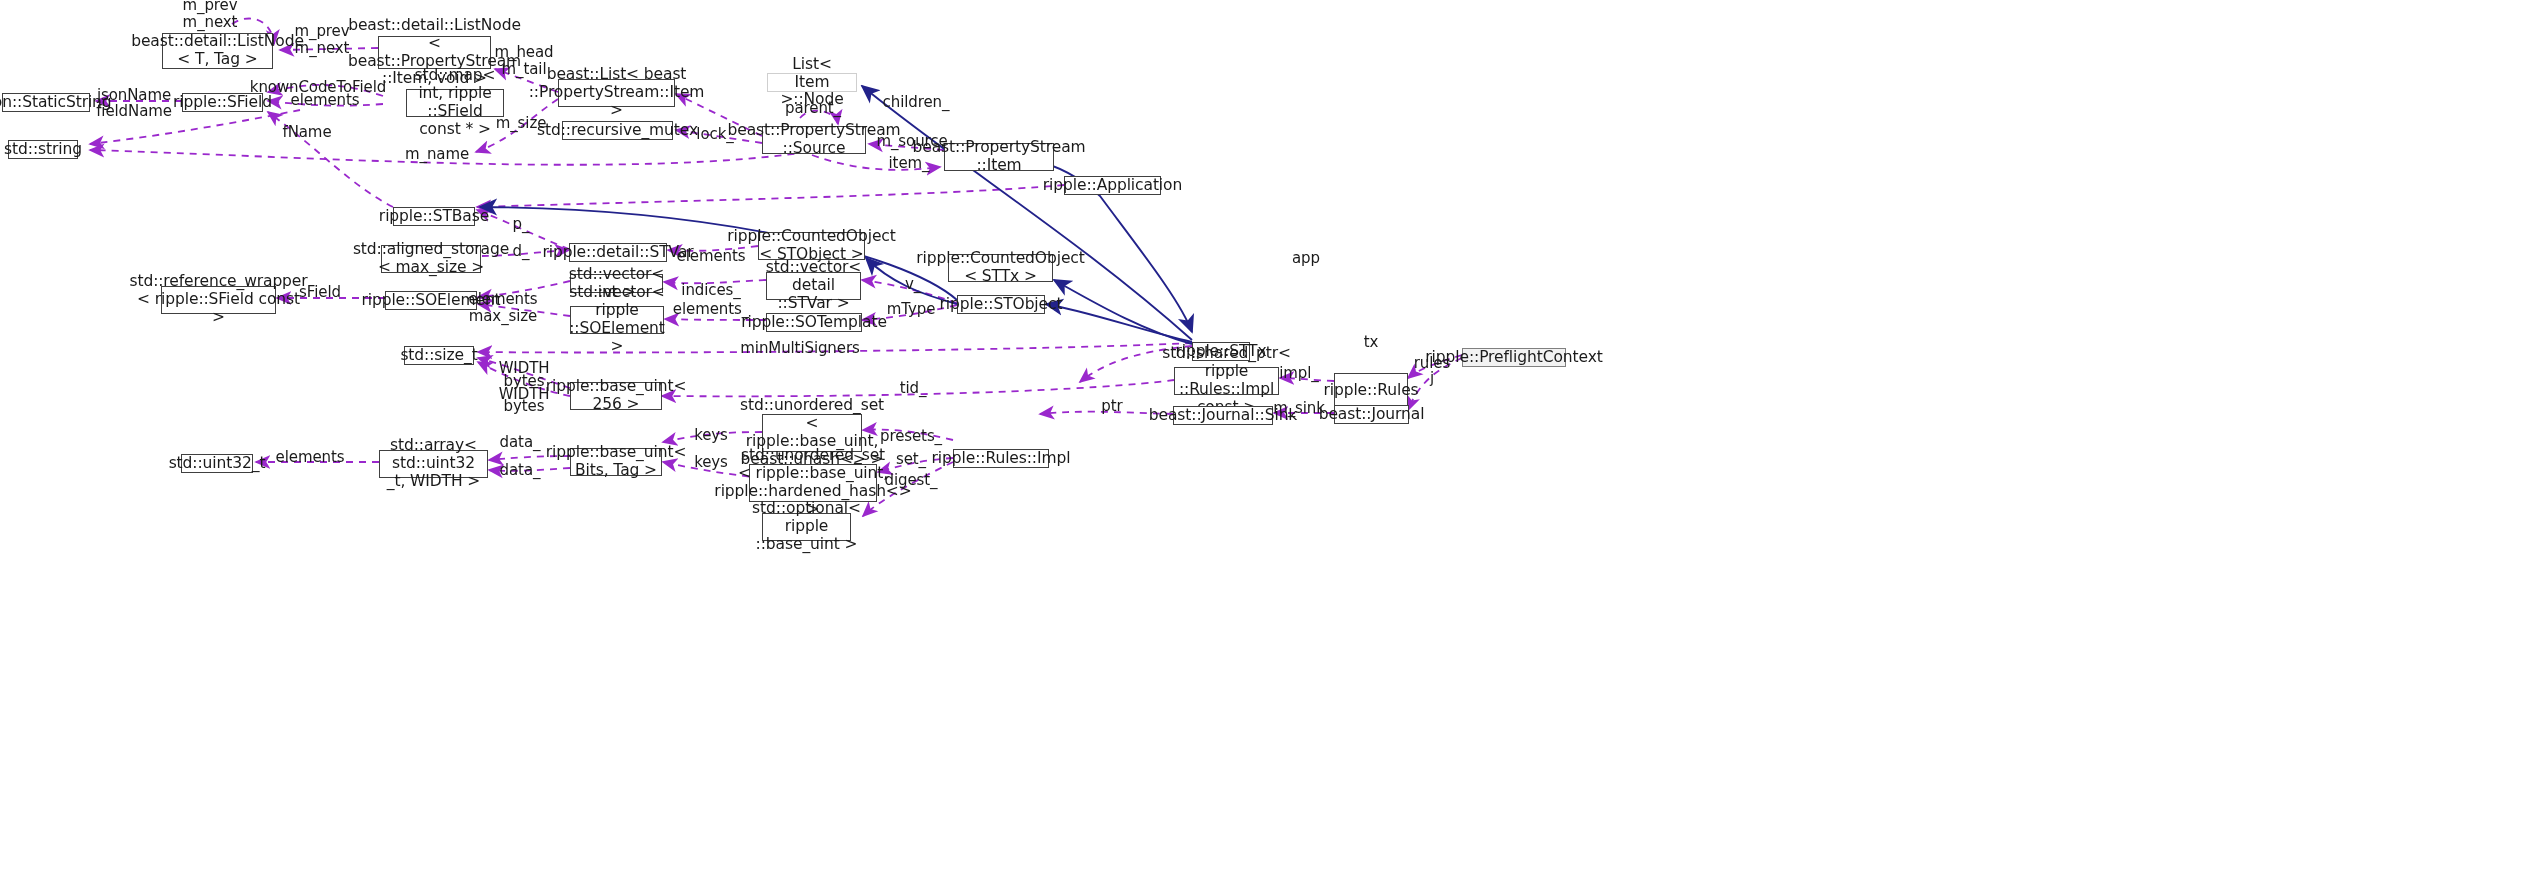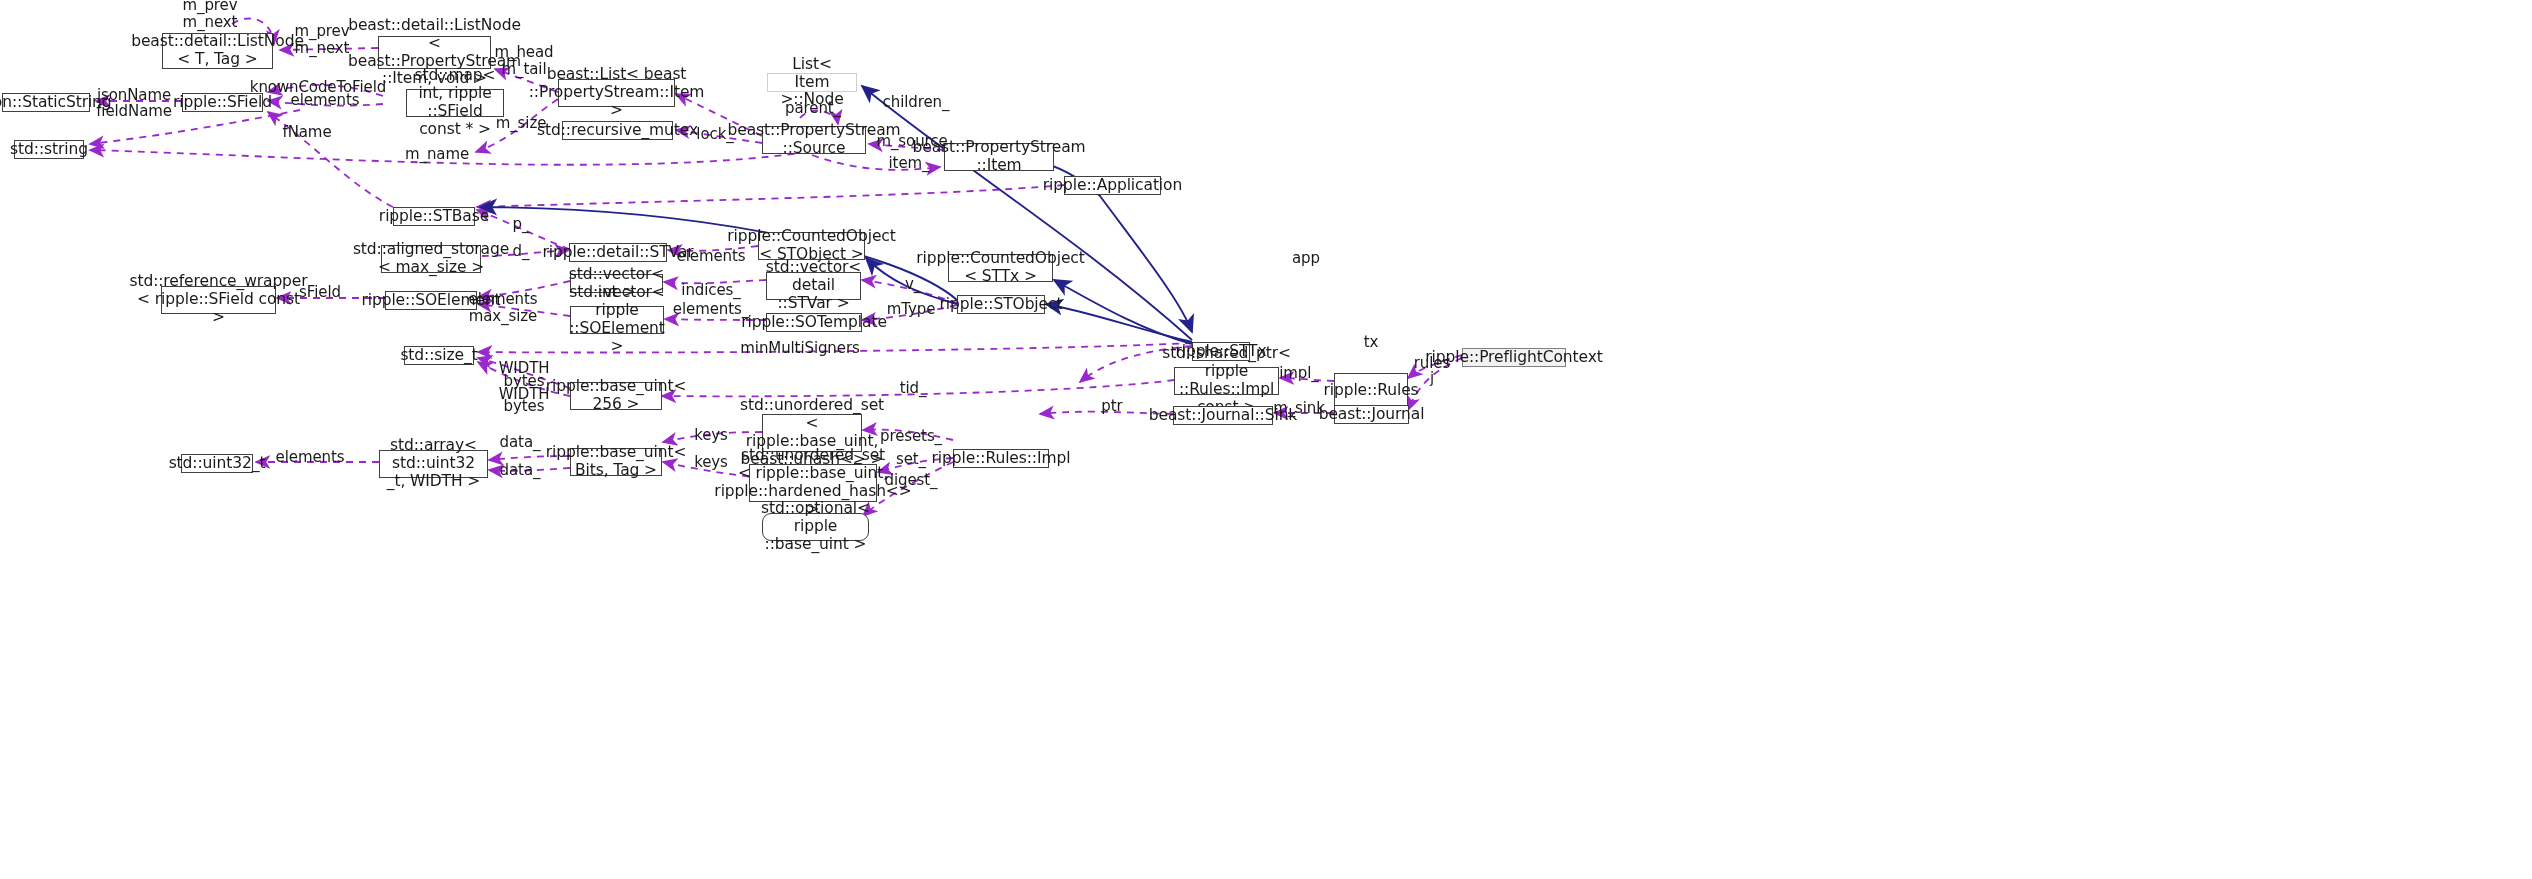--- a/index.html
+++ b/index.html
@@ -113,21 +113,21 @@
 &lt; T, Tag &gt;</div>
     <div class="node" style="left: 378px; top: 36px; width: 113px; height: 33px;">beast::detail::ListNode
 &lt; beast::PropertyStream
 ::Item, void &gt;</div>
     <div class="node" style="left: 2px; top: 93px; width: 88px; height: 19px;">Json::StaticString</div>
     <div class="node" style="left: 182px; top: 93px; width: 81px; height: 19px; text-align: right;">ripple::SField</div>
     <div class="node" style="left: 372px; top: 89px; width: 98px; height: 28px; margin-left: 34px;">std::map&lt; int, ripple
 ::SField const * &gt;</div>
     <div class="node" style="left: 558px; top: 79px; width: 117px; height: 28px;">beast::List&lt; beast
 ::PropertyStream::Item &gt;</div>
-    <div class="node" style="left: 14px; top: 140px; width: 70px; height: 19px;">std::string</div>
+    <div class="node" style="left: 8px; top: 140px; width: 70px; height: 19px;">std::string</div>
     <div class="node" style="left: 562px; top: 121px; width: 111px; height: 19px;">std::recursive_mutex</div>
     <div class="node ghost" style="left: 767px; top: 73px; width: 90px; height: 19px;">List&lt; Item &gt;::Node</div>
     <div class="node" style="left: 762px; top: 126px; width: 104px; height: 28px;">beast::PropertyStream
 ::Source</div>
     <div class="node" style="left: 944px; top: 143px; width: 110px; height: 28px;">beast::PropertyStream
 ::Item</div>
     <div class="node" style="left: 1064px; top: 176px; width: 97px; height: 19px;">ripple::Application</div>
     <div class="node" style="left: 393px; top: 200px; width: 82px; height: 19px; margin-top: 7px;">ripple::STBase</div>
     <div class="node" style="left: 381px; top: 245px; width: 100px; height: 28px;">std::aligned_storage
 &lt; max_size &gt;</div>
@@ -161,21 +161,21 @@
 beast::uhash&lt;&gt; &gt;</div>
     <div class="node" style="left: 181px; top: 454px; width: 72px; height: 19px;">std::uint32_t</div>
     <div class="node" style="left: 379px; top: 450px; width: 109px; height: 28px;">std::array&lt; std::uint32
 _t, WIDTH &gt;</div>
     <div class="node" style="left: 570px; top: 448px; width: 92px; height: 28px;">ripple::base_uint&lt;
 Bits, Tag &gt;</div>
     <div class="node" style="left: 953px; top: 449px; width: 96px; height: 19px;">ripple::Rules::Impl</div>
     <div class="node" style="left: 749px; top: 464px; width: 128px; height: 38px;">std::unordered_set
 &lt; ripple::base_uint,
 ripple::hardened_hash&lt;&gt; &gt;</div>
-    <div class="node" style="left: 762px; top: 513px; width: 107px; height: 28px; border-radius: 9px;">std::optional&lt; ripple
+    <div class="node" style="left: 762px; top: 513px; width: 89px; height: 28px;">std::optional&lt; ripple
 ::base_uint &gt;</div>
     <div class="elabel" style="left: 210px; top: 14px;">m_prev
 m_next</div>
     <div class="elabel" style="left: 322px; top: 40px;">m_prev
 m_next</div>
     <div class="elabel" style="left: 524px; top: 61px;">m_head
 m_tail</div>
     <div class="elabel" style="left: 318px; top: 88px;">knownCodeToField</div>
     <div class="elabel" style="left: 325px; top: 101px;">elements</div>
     <div class="elabel" style="left: 134px; top: 96px;">jsonName</div>

